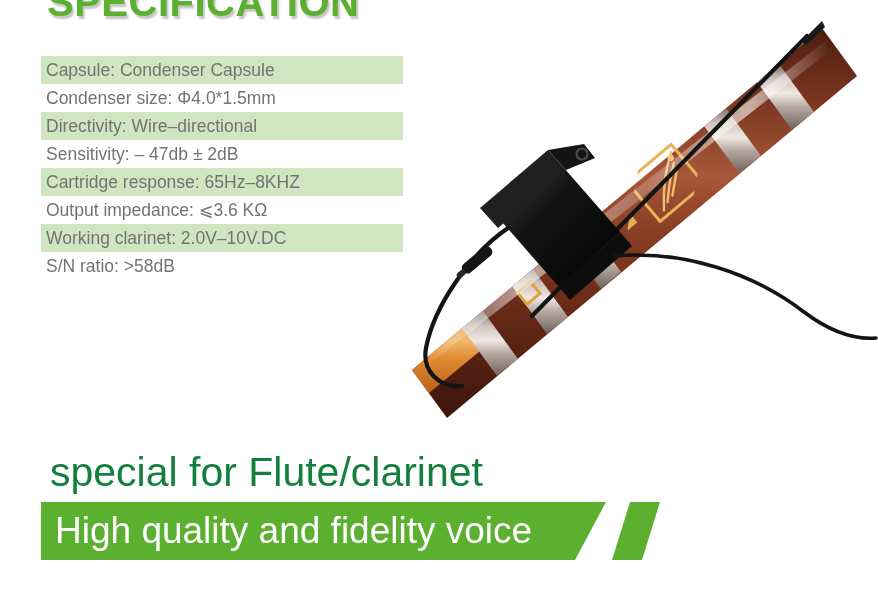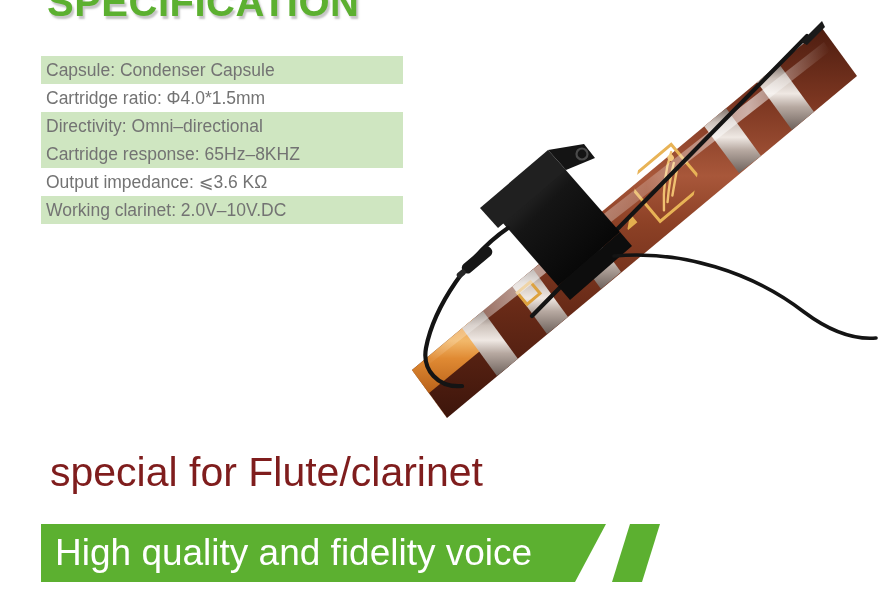--- a/index.html
+++ b/index.html
@@ -21,25 +21,25 @@
     height:28px;line-height:28px;
     font-size:17.5px;color:#737373;
     padding-left:5px;white-space:nowrap;
     box-sizing:border-box;
   }
   .spec-row.hl{background:#cfe6c1;}
 
   
   #tagline{
     position:absolute;left:50px;top:449px;
-    font-size:41px;color:#7f1d1d;white-space:nowrap;
+    font-size:41px;color:#15803d;white-space:nowrap;
   }
 
   
-  #banner-wrap{position:absolute;left:41px;top:524px;width:620px;height:58px;}
+  #banner-wrap{position:absolute;left:41px;top:502px;width:620px;height:58px;}
   #banner-body{
     position:absolute;left:0;top:0;width:565px;height:58px;
     background:#5cb030;
     clip-path:polygon(0 0, 565px 0, 534px 58px, 0 58px);
   }
   #banner-stripe{
     position:absolute;left:571px;top:0;width:48px;height:58px;
     background:#5cb030;
     clip-path:polygon(18px 0, 48px 0, 30px 58px, 0 58px);
   }
@@ -52,25 +52,27 @@
   #product-photo{position:absolute;left:352px;top:18px;width:526px;height:412px;}
   #product-photo svg{display:block;}
 </style>
 </head>
 <body>
 
 <div id="spec-title">SPECIFICATION</div>
 
 <div id="spec-list">
   <div class="spec-row hl">Capsule: Condenser Capsule</div>
-  <div class="spec-row">Cartridge ratio: Φ4.0*1.5mm</div>
-  <div class="spec-row hl">Directivity: Omni–directional</div>
+  <div class="spec-row">Condenser size: Φ4.0*1.5mm</div>
+  <div class="spec-row hl">Directivity: Wire–directional</div>
+  <div class="spec-row">Sensitivity: – 47db ± 2dB</div>
   <div class="spec-row hl">Cartridge response: 65Hz–8KHZ</div>
   <div class="spec-row">Output impedance: ⩽3.6 KΩ</div>
   <div class="spec-row hl">Working clarinet: 2.0V–10V.DC</div>
+  <div class="spec-row">S/N ratio: &gt;58dB</div>
 </div>
 
 <div id="product-photo">
   <svg width="526" height="412" viewBox="0 0 526 412" xmlns="http://www.w3.org/2000/svg">
     <defs>
 
       <linearGradient id="barrelShade" x1="0" y1="0" x2="0" y2="1">
         <stop offset="0%" stop-color="#4d1d10"></stop>
         <stop offset="18%" stop-color="#7a3520"></stop>
         <stop offset="38%" stop-color="#a8573a"></stop>

